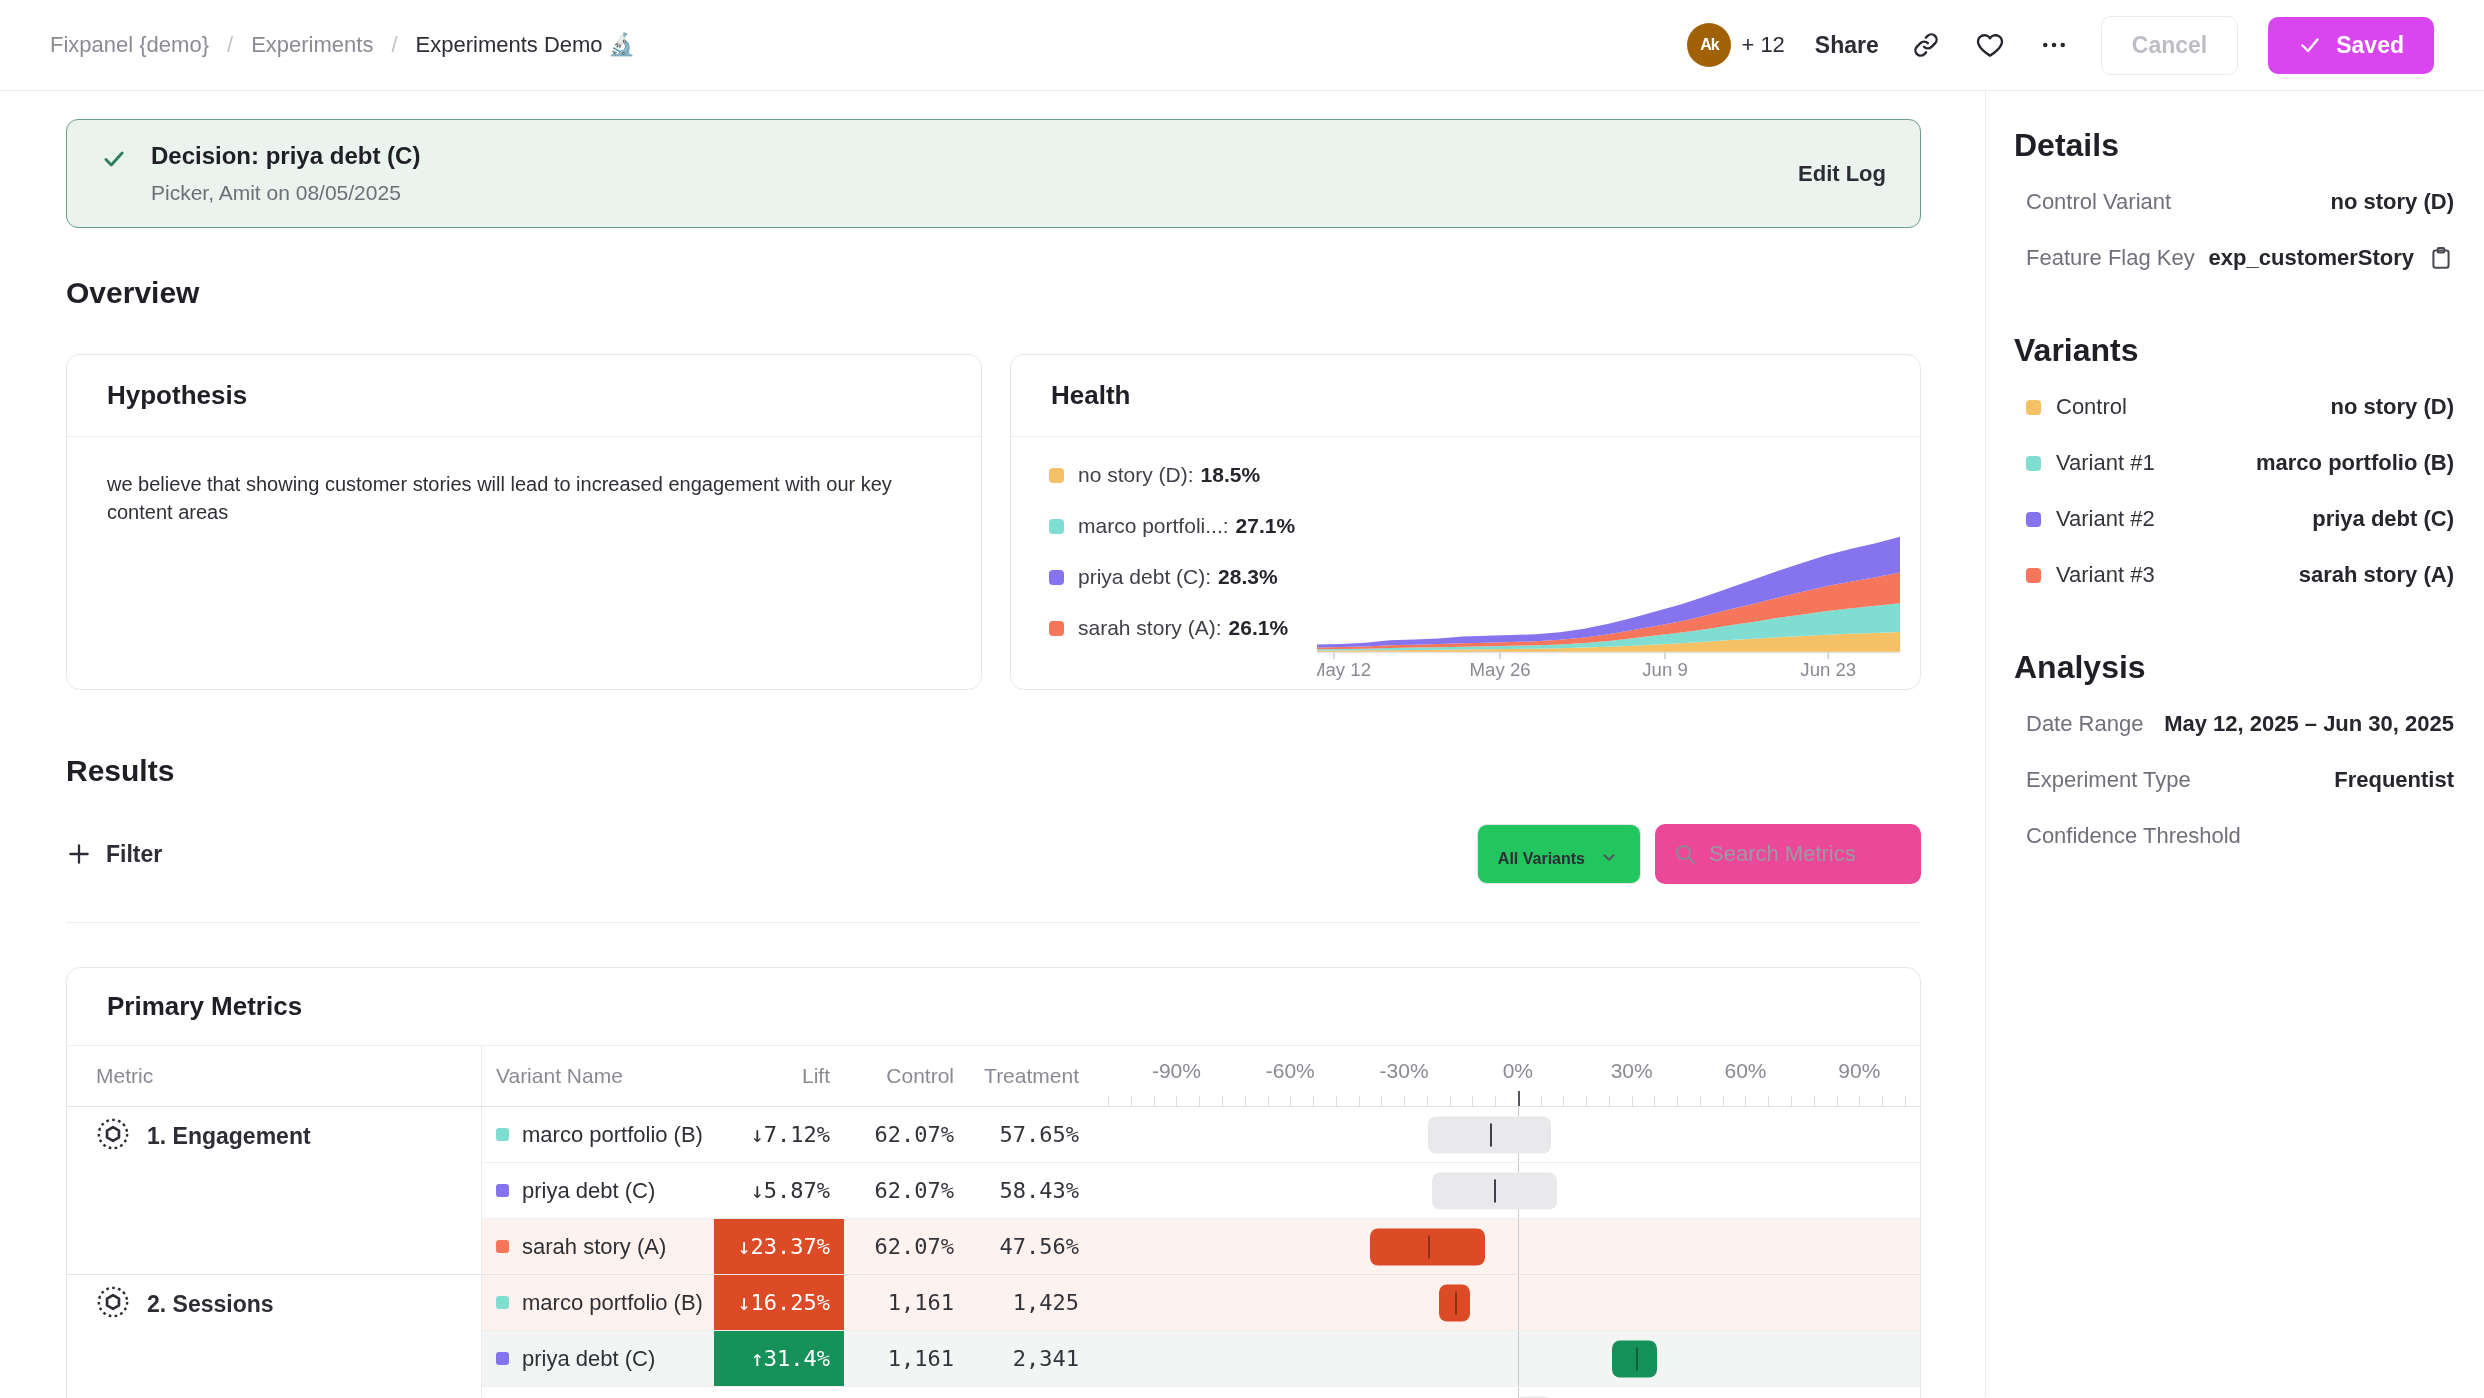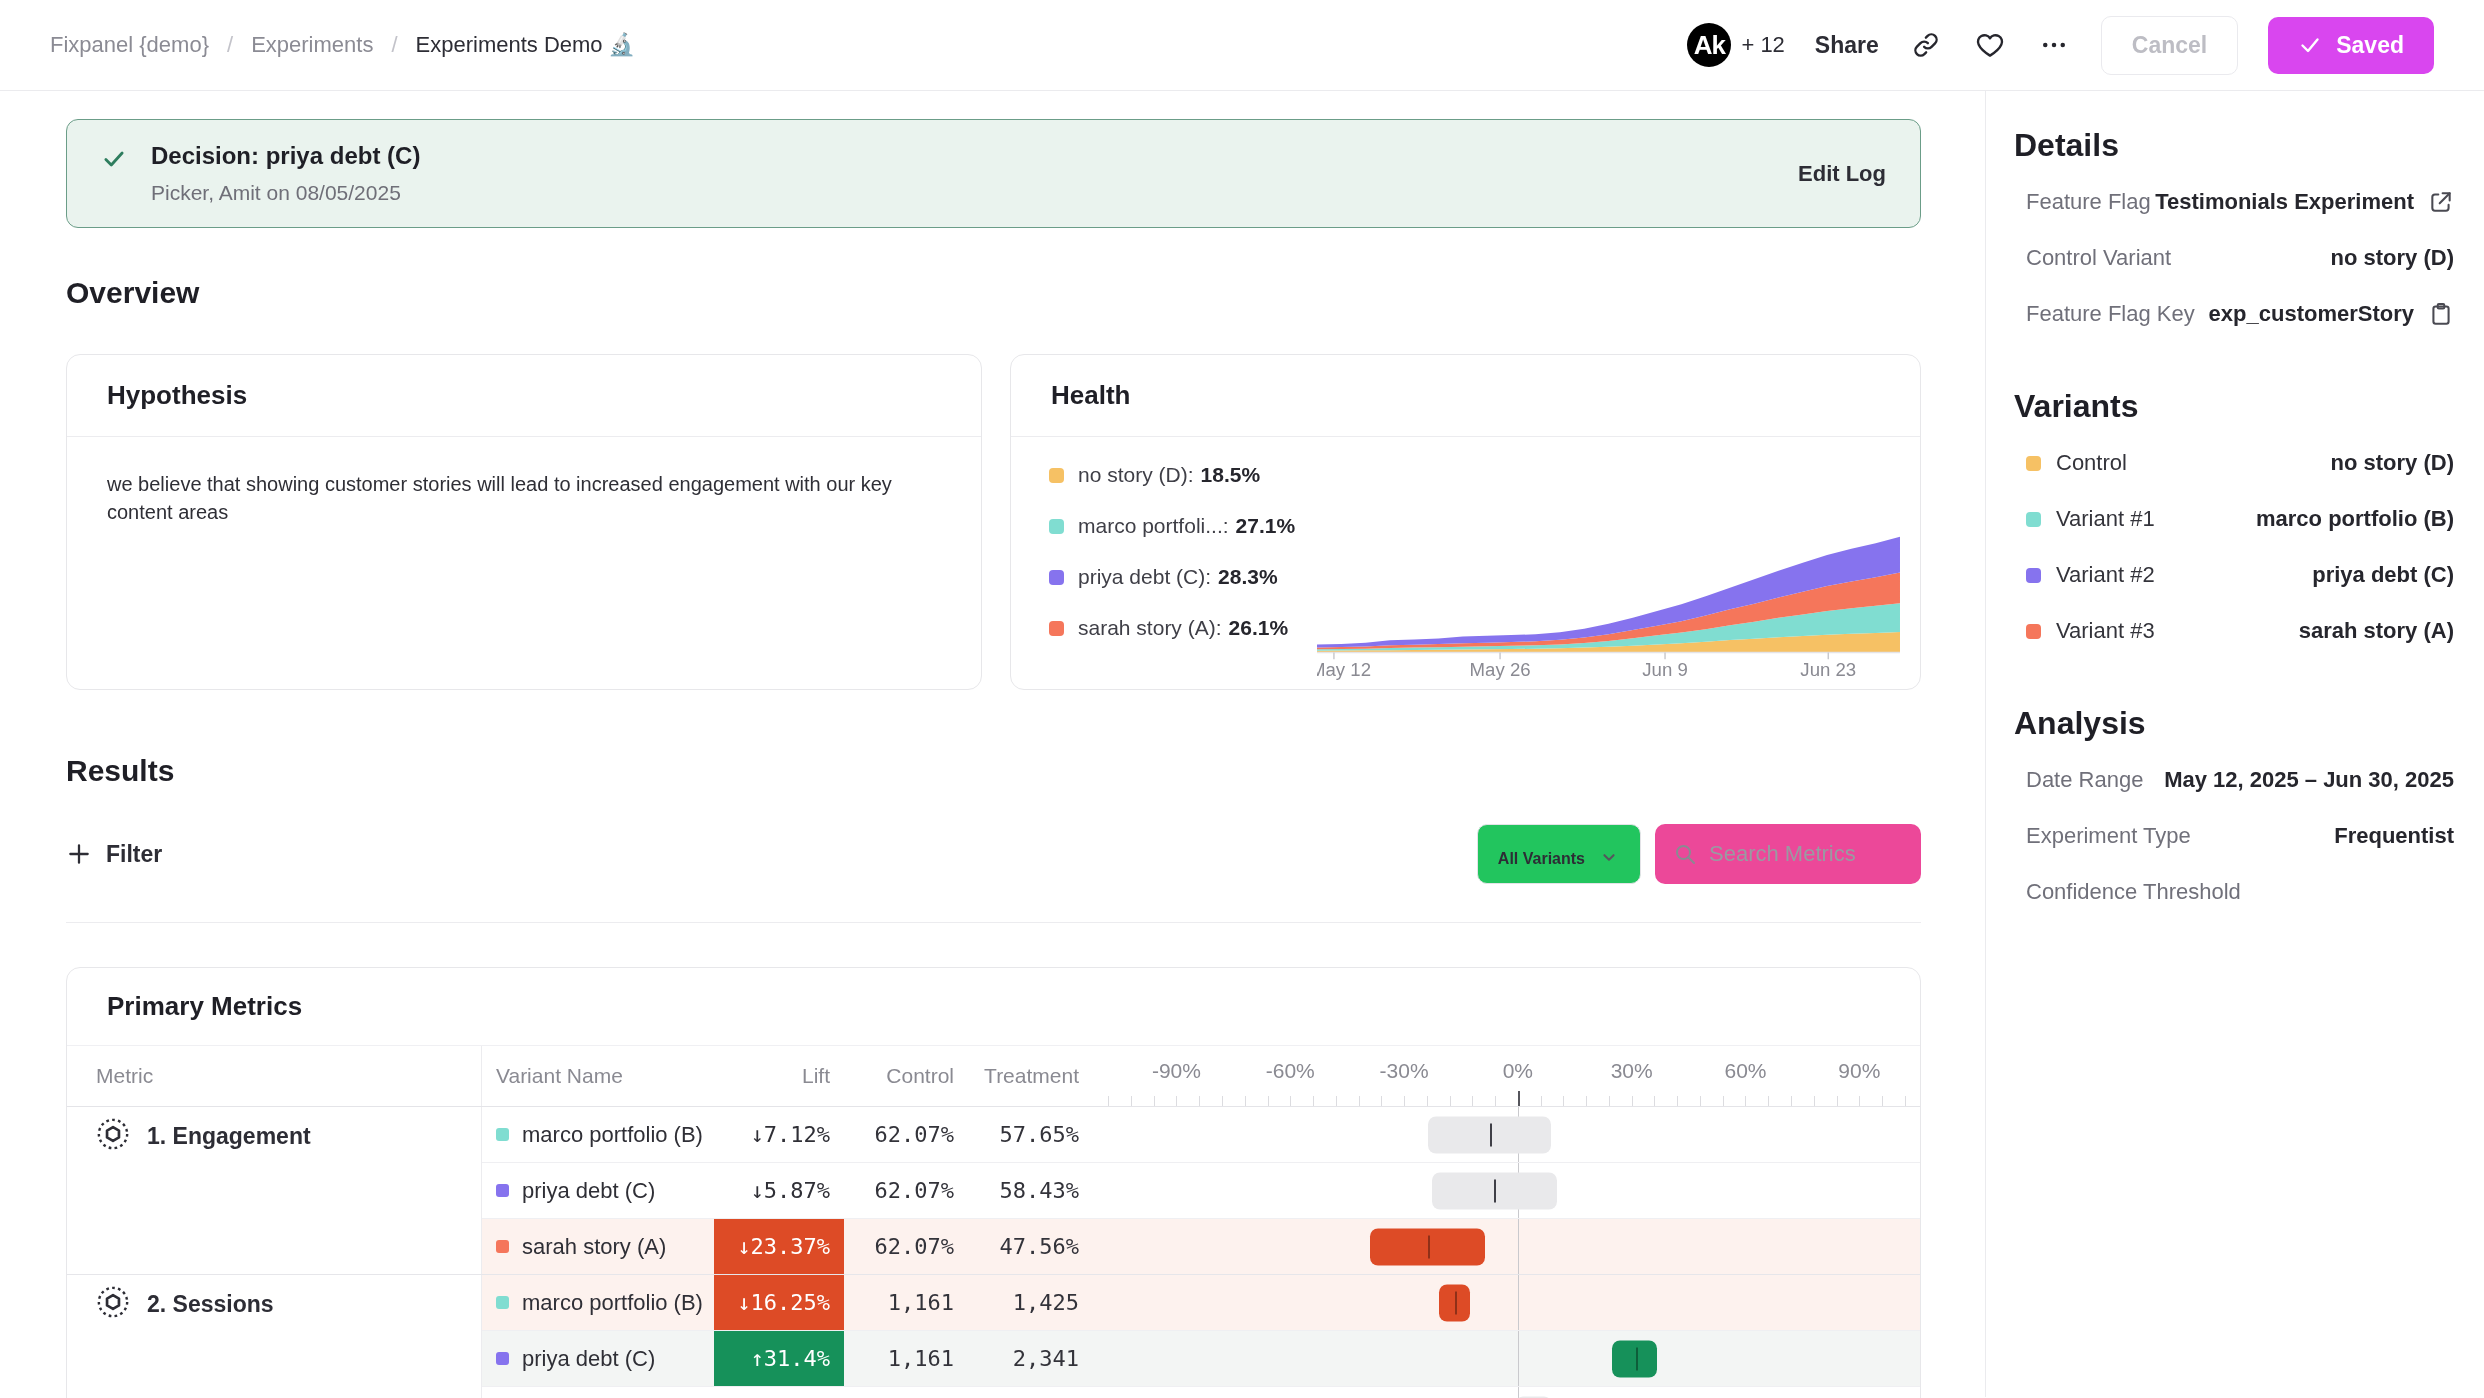--- a/index.html
+++ b/index.html
@@ -8,21 +8,21 @@
   svg{display:block}
 
   
   .topbar{height:91px;display:flex;align-items:center;padding:0 50px;border-bottom:1px solid #ebebee;box-sizing:border-box}
   .breadcrumb{display:flex;align-items:center;gap:18px;font-size:22px}
   .bc-muted{color:#8b8b94;cursor:pointer}
   .bc-sep{color:#c3c3ca}
   .bc-current{color:#2d2d35;font-weight:500}
   .top-actions{margin-left:auto;display:flex;align-items:center;gap:30px}
   .avatar-group{display:flex;align-items:center;gap:10px;cursor:pointer}
-  .avatar{width:44px;height:44px;border-radius:50%;background:#000000;color:#fff;display:flex;align-items:center;justify-content:center;font-size:26px;font-weight:700;letter-spacing:-1px}
+  .avatar{width:44px;height:44px;border-radius:50%;background:#a16207;color:#fff;display:flex;align-items:center;justify-content:center;font-size:16px;font-weight:700;letter-spacing:-1px}
   .avatar-overflow{font-size:22px;color:#2d2d35}
   .share{font-size:23px;font-weight:600;cursor:pointer}
   .icon-btn{width:34px;height:34px;color:#26262d;display:flex;align-items:center;justify-content:center;cursor:pointer}
   .icon-btn svg{width:30px;height:30px}
   .btn{border-radius:10px;font-size:23px;font-weight:600;padding:15px 30px;display:flex;align-items:center;gap:14px;box-sizing:border-box;cursor:pointer}
   .btn-cancel{background:#fff;border:1px solid #eaeaee;color:#bdbdc4}
   .btn-saved{color:#fff;border:none}
   .btn-saved svg{width:24px;height:24px}
 
   
@@ -424,33 +424,20 @@
           </div>
         </div>
 
     </div>
   </main>
 
   <aside id="sidebar">
       <div class="side-section">
         <div class="side-title">Details</div>
         <div class="side-row">
-          <span class="side-label">Feature Flag</span>
-          <div class="side-value">
-            <span>Testimonials Experiment</span>
-            <span class="side-icon">
-              <svg viewBox="0 0 24 24" fill="none" stroke="currentColor" stroke-width="1.9" stroke-linecap="round" stroke-linejoin="round">
-                <path d="M9.5 5H6.4A2.4 2.4 0 0 0 4 7.4v10.2A2.4 2.4 0 0 0 6.4 20h10.2a2.4 2.4 0 0 0 2.4-2.4v-3.1"></path>
-                <path d="M13.5 4H20v6.5"></path>
-                <path d="M20 4 10.8 13.2"></path>
-              </svg>
-            </span>
-          </div>
-        </div>
-        <div class="side-row">
           <span class="side-label">Control Variant</span>
           <div class="side-value">
             <span>no story (D)</span>
           </div>
         </div>
         <div class="side-row">
           <span class="side-label">Feature Flag Key</span>
           <div class="side-value">
             <span>exp_customerStory</span>
             <span class="side-icon">

